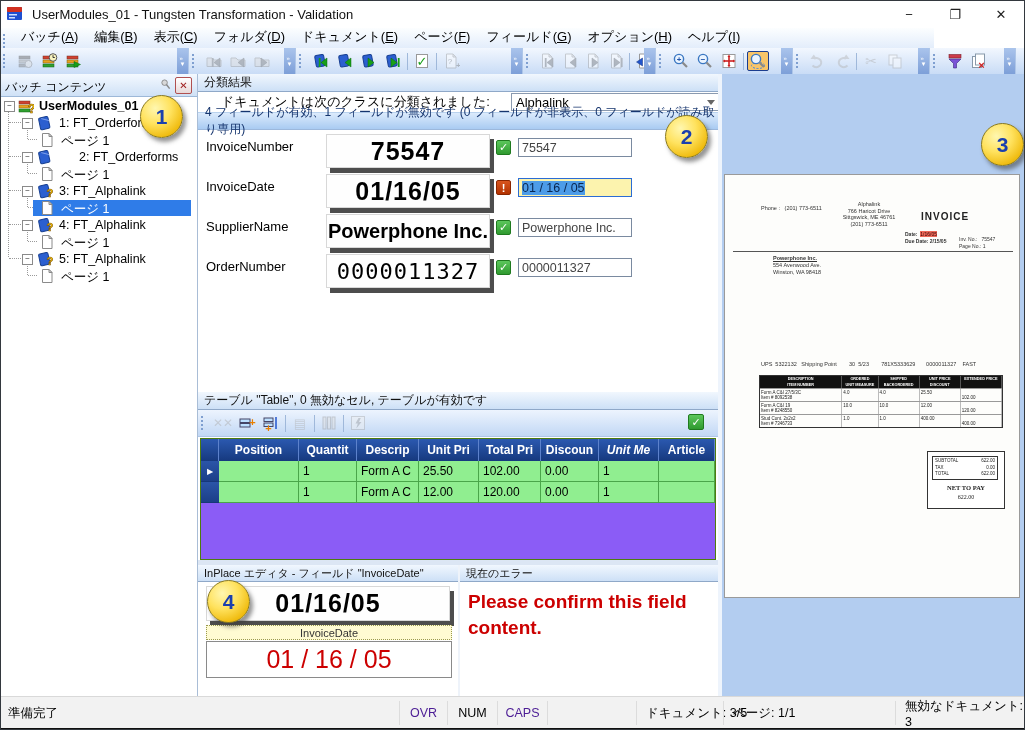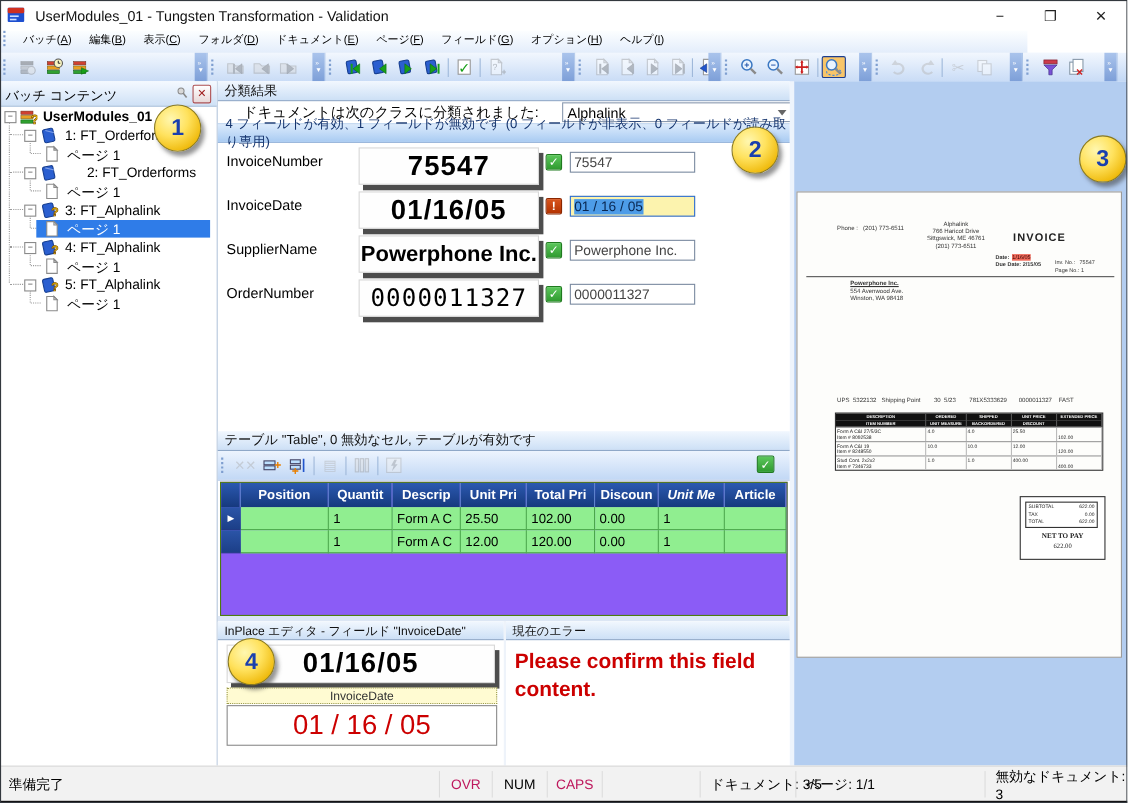--- a/index.html
+++ b/index.html
@@ -11,21 +11,21 @@
   
   #titlebar{position:absolute;left:0;top:0;width:1025px;height:28px;background:#fff;display:flex;align-items:center}
   #app-icon{width:18px;height:18px;margin-left:6px}
   #title-text{font-size:13px;margin-left:8px;color:#111}
   #win-controls{position:absolute;right:1px;top:1px;display:flex}
   .win-ctrl{width:46px;height:27px;display:flex;align-items:center;justify-content:center;font-size:13px;color:#222}
 
   
   #menubar{position:absolute;top:28px;left:0;width:934px;height:20px;
     background:linear-gradient(#fcfeff,#e3edfb);border-bottom:1px solid #cddcf0;
-    display:flex;align-items:flex-start;font-size:10px;color:#000}
+    display:flex;align-items:flex-end;font-size:13px;color:#000}
   .grip{width:4px;height:14px;border-left:2px dotted #7f9fd0;margin:0 4px 0 3px}
   .menu-item{padding:1px 8px 2px 8px;white-space:nowrap}
   .menu-item u{text-decoration:underline}
 
   
   #toolbar{position:absolute;top:48px;left:0;width:1025px;height:26px;
     background:linear-gradient(#edf4fe,#c2d8f5);display:flex}
   .tb-group{display:flex;align-items:center;height:26px;position:relative;
     background:linear-gradient(#f2f7fe,#c9dcf6);border-right:1px solid #aec6e8}
   .tb-icon{width:22px;height:20px;margin:0 1px;display:flex;align-items:center;justify-content:center;border-radius:2px;font-size:13px}
@@ -131,21 +131,21 @@
   #pv-totals{position:absolute;left:202px;top:276px;width:76px;height:56px;border:1px solid #333;background:#fff;font-size:4.5px;color:#222}
   #pv-totals .inner{position:absolute;left:4px;top:4px;width:66px;height:24px;border:1px solid #333;padding:1px 2px;box-sizing:border-box}
   #pv-totals .trow{display:flex;justify-content:space-between;line-height:6.5px}
   #pv-net-label{position:absolute;left:0;top:32px;width:100%;text-align:center;font-weight:bold;font-size:6.5px;font-family:"Liberation Serif",serif}
   #pv-net-value{position:absolute;left:0;top:42px;width:100%;text-align:center;font-size:6px;font-family:"Liberation Serif",serif}
 
   
   #statusbar{position:absolute;left:0;top:696px;width:1025px;height:32px;background:#f2f2f2;border-top:1px solid #d9d9d9;font-size:12.5px;color:#000}
   .sb-seg{position:absolute;top:0;height:32px;display:flex;align-items:center}
   .sb-div{position:absolute;top:4px;width:1px;height:24px;background:#dcdcdc}
-  .sb-dim{color:#be185d}
+  .sb-dim{color:#4c1d95}
   .sb-box{justify-content:center}
 
   
   .callout{position:absolute;width:41px;height:41px;border-radius:50%;z-index:100;
     background:radial-gradient(circle at 35% 30%,#fff7b0 0%,#ffe25e 40%,#f0bc10 75%,#c79b00 100%);
     border:1px solid #8a7a20;box-shadow:3px 4px 4px rgba(60,60,60,.55);
     display:flex;align-items:center;justify-content:center;font-size:21px;font-weight:bold;color:#1a3fae}
 </style>
 </head>
 <body>

